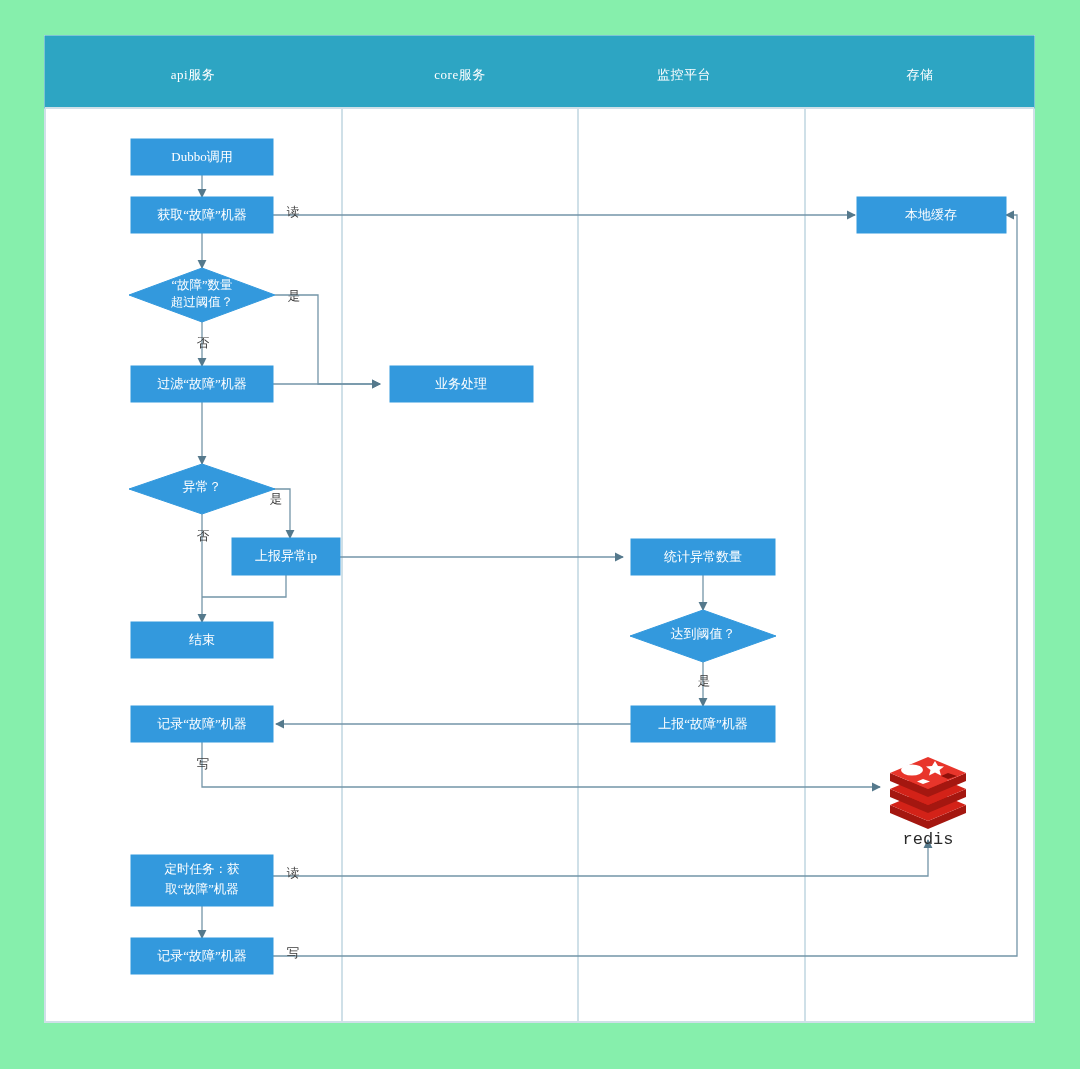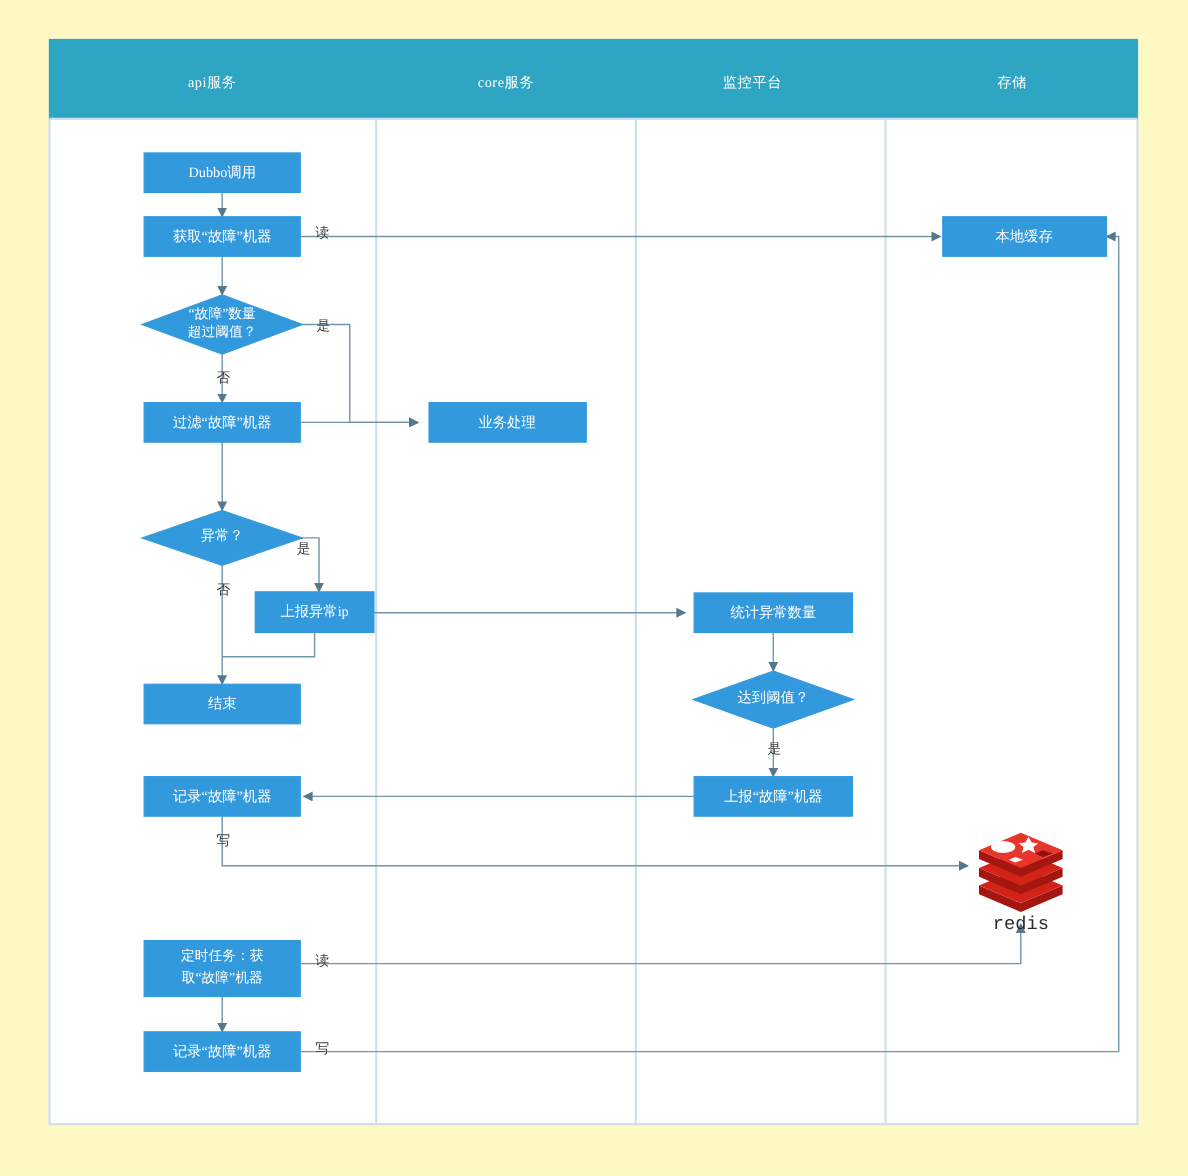--- a/index.html
+++ b/index.html
@@ -5,21 +5,21 @@
   html, body {
     margin: 0;
     padding: 0;
     background: #ffffff;
     font-family: "Liberation Serif", "DejaVu Serif", serif;
   }
   #stage {
     position: relative;
     width: 1080px;
     height: 1069px;
-    background: #fef9c3;
+    background: #86efac;
     overflow: hidden;
     text-align: right;
   }
   svg#flow {
     display: block;
     width: 1080px;
     height: 1069px;
   }
   .lane-header-text {
     font-family: "Liberation Serif", "DejaVu Serif", serif;

